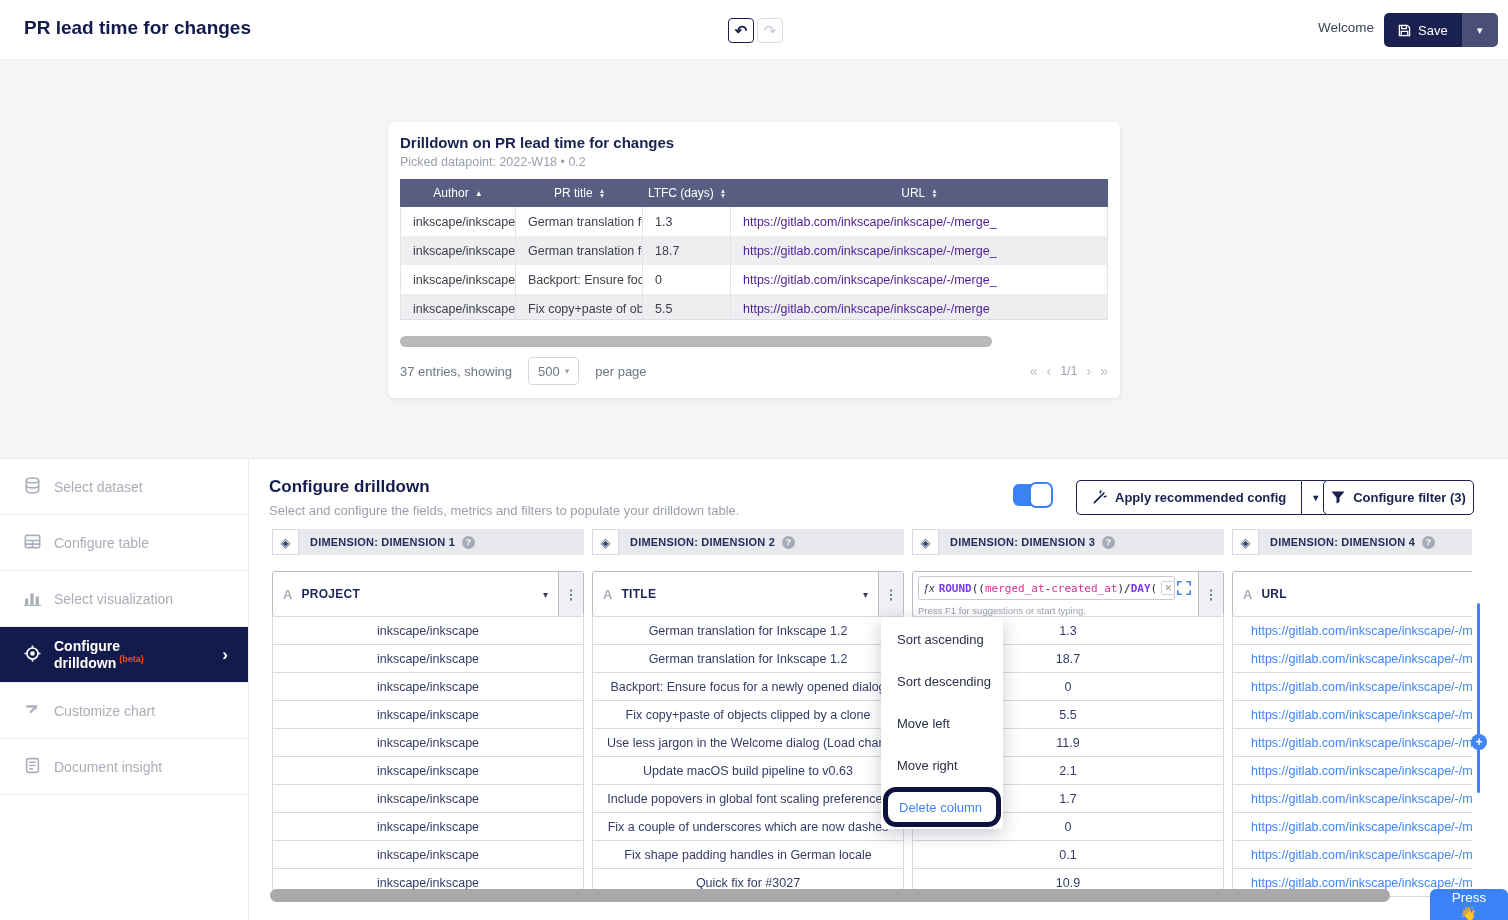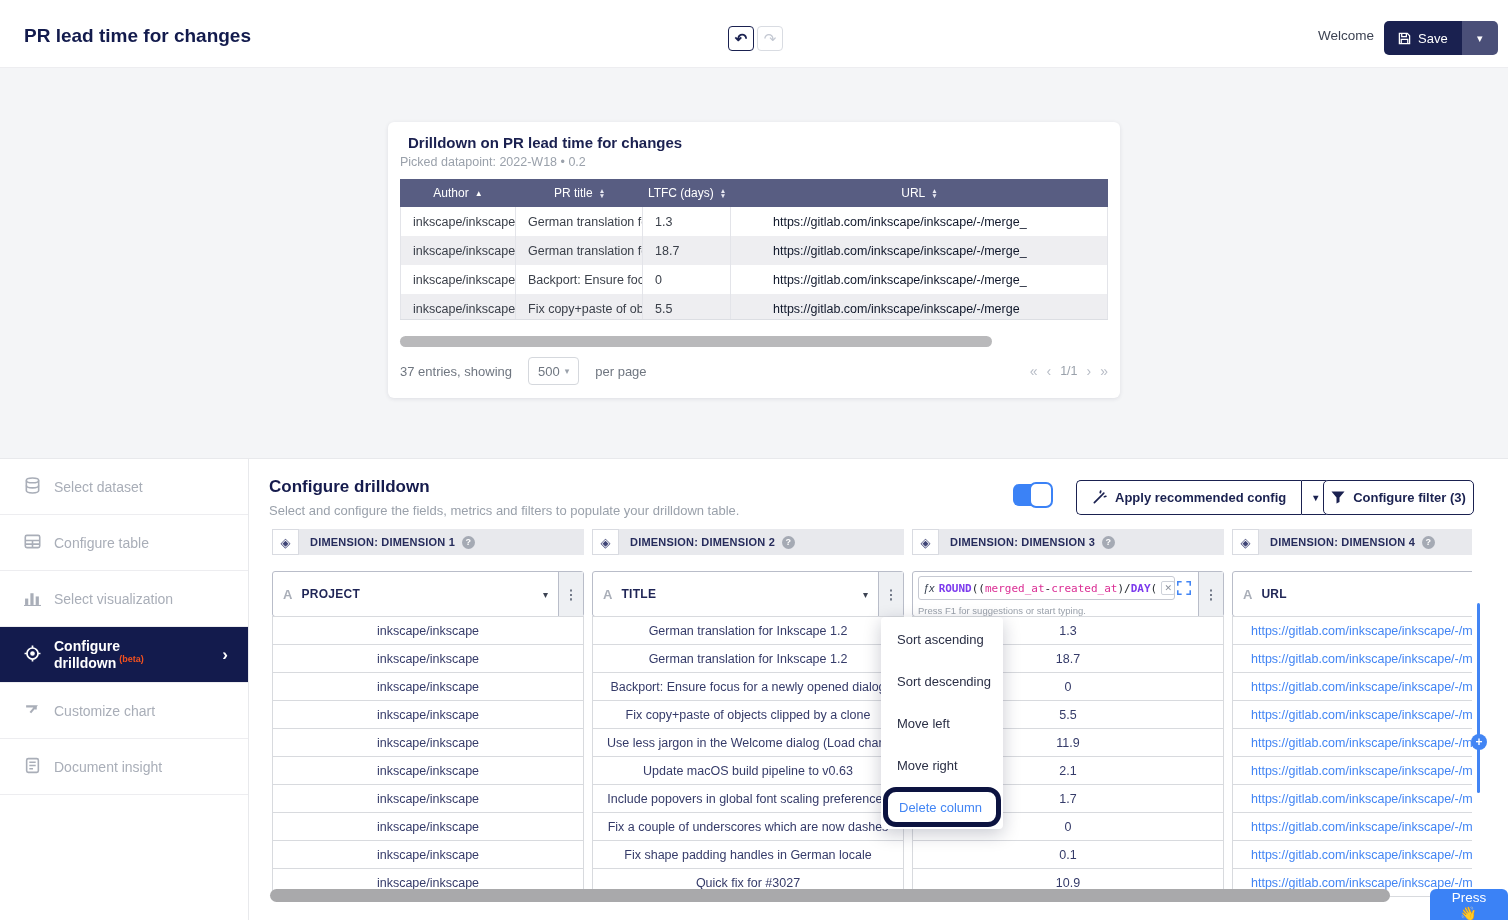--- a/index.html
+++ b/index.html
@@ -1,46 +1,46 @@
 <!DOCTYPE html>
 <html><head>
 <meta charset="utf-8">
 <style>
   * { margin:0; padding:0; box-sizing:border-box; }
   html,body { width:1508px; height:920px; overflow:hidden; }
   body { font-family:"Liberation Sans",sans-serif; background:#fff; position:relative; color:#1b2150; }
 
   
-  .topbar { position:absolute; left:0; top:8px; width:1508px; height:60px; background:#fff; border-bottom:1px solid #ededf0; z-index:30; }
+  .topbar { position:absolute; left:0; top:0; width:1508px; height:60px; background:#fff; border-bottom:1px solid #ededf0; z-index:30; }
   .page-title { position:absolute; left:24px; top:17px; font-size:19px; font-weight:700; color:#131b4d; }
   .hist { position:absolute; left:728px; top:18px; display:flex; gap:3px; }
   .hist button { width:26px; height:25px; border-radius:4px; background:#fff; display:flex; align-items:center; justify-content:center; font-size:15px; cursor:pointer; }
   .undo { border:1.5px solid #1a2150; color:#1a2150; font-weight:700; }
   .redo { border:1px solid #d9dce2; color:#c3c8d2; }
   .cancel { position:absolute; left:1318px; top:20px; font-size:13.5px; color:#3c4252; background:none; border:none; cursor:pointer; }
   .save-group { position:absolute; left:1384px; top:13px; display:flex; height:34px; border-radius:5px; overflow:hidden; }
   .save-main { background:#1a2150; color:#fff; border:none; display:flex; align-items:center; gap:7px; padding:0 14px; font-size:13px; cursor:pointer; }
   .save-caret { background:#4a4f78; color:#fff; border:none; width:36px; font-size:11px; cursor:pointer; }
 
   
   .canvas { position:absolute; left:0; top:60px; width:1508px; height:398px; background:#f4f5f7; }
   .card { position:absolute; left:388px; top:62px; width:732px; height:276px; background:#fff; border-radius:6px; box-shadow:0 1px 4px rgba(25,28,60,.10); }
-  .card-title { position:absolute; left:20px; top:12px; font-size:15px; font-weight:700; color:#1b2150;text-align:right; }
+  .card-title { position:absolute; left:12px; top:12px; font-size:15px; font-weight:700; color:#1b2150;text-align:right; }
   .picked { position:absolute; left:12px; top:33px; font-size:12.5px; color:#9aa1ab; }
   .card-table { position:absolute; left:12px; top:57px; width:708px; height:141px; overflow:hidden; border-bottom:1px solid #dcdee3; }
   .ct-head { display:flex; height:28px; background:#585d82; color:#fff; }
   .hc { display:flex; align-items:center; justify-content:center; gap:6px; font-size:12px; cursor:pointer; }
   .cw0{width:116px}.cw1{width:127px}.cw2{width:88px}.cw3{width:377px}
   .sorter { display:flex; flex-direction:column; line-height:5px; font-size:6.5px; color:#e8e9f2; }
   .asc-ico { font-size:8px; }
   .ct-row { display:flex; height:29px; font-size:12.5px; color:#3b404a; background:#fff; }
   .ct-row.alt { background:#eeeef1; }
   .ct-row > div { display:flex; align-items:center; padding-left:12px; border-right:1px solid #e3e4e9; overflow:hidden; white-space:nowrap; }
   .ct-row > div:first-child { border-left:1px solid #e3e4e9; }
-  .ct-row a { color:#0f172a; text-decoration:none; font-size:12.5px; white-space:nowrap;margin-left:30px; }
+  .ct-row a { color:#4c1d95; text-decoration:none; font-size:12.5px; white-space:nowrap; }
   .card-thumb { position:absolute; left:12px; top:214px; width:592px; height:11px; background:#b9b9bb; border-radius:6px; cursor:pointer; }
   .pag { position:absolute; left:12px; right:12px; top:234px; height:30px; display:flex; align-items:center; font-size:13px; color:#6f7680;gap:7px; }
   .psize { display:inline-flex; align-items:center; gap:5px; border:1px solid #d5d8dd; border-radius:4px; height:28px; padding:0 9px; margin:0 9px; color:#6f7680; cursor:pointer; }
   .psize .cdn { font-size:9px; color:#9aa1ab; }
   .pag-right { margin-left:auto; display:flex; align-items:center; gap:9px; color:#b7bcc6; font-size:14px; }
   .pag-right span { cursor:pointer; }
   .pag-right .pgno { color:#9aa1ab; font-size:12.5px; cursor:default; }
 
   
   .panel { position:absolute; left:0; top:458px; width:1508px; height:462px; background:#fff; border-top:1px solid #e8e9ec; }

